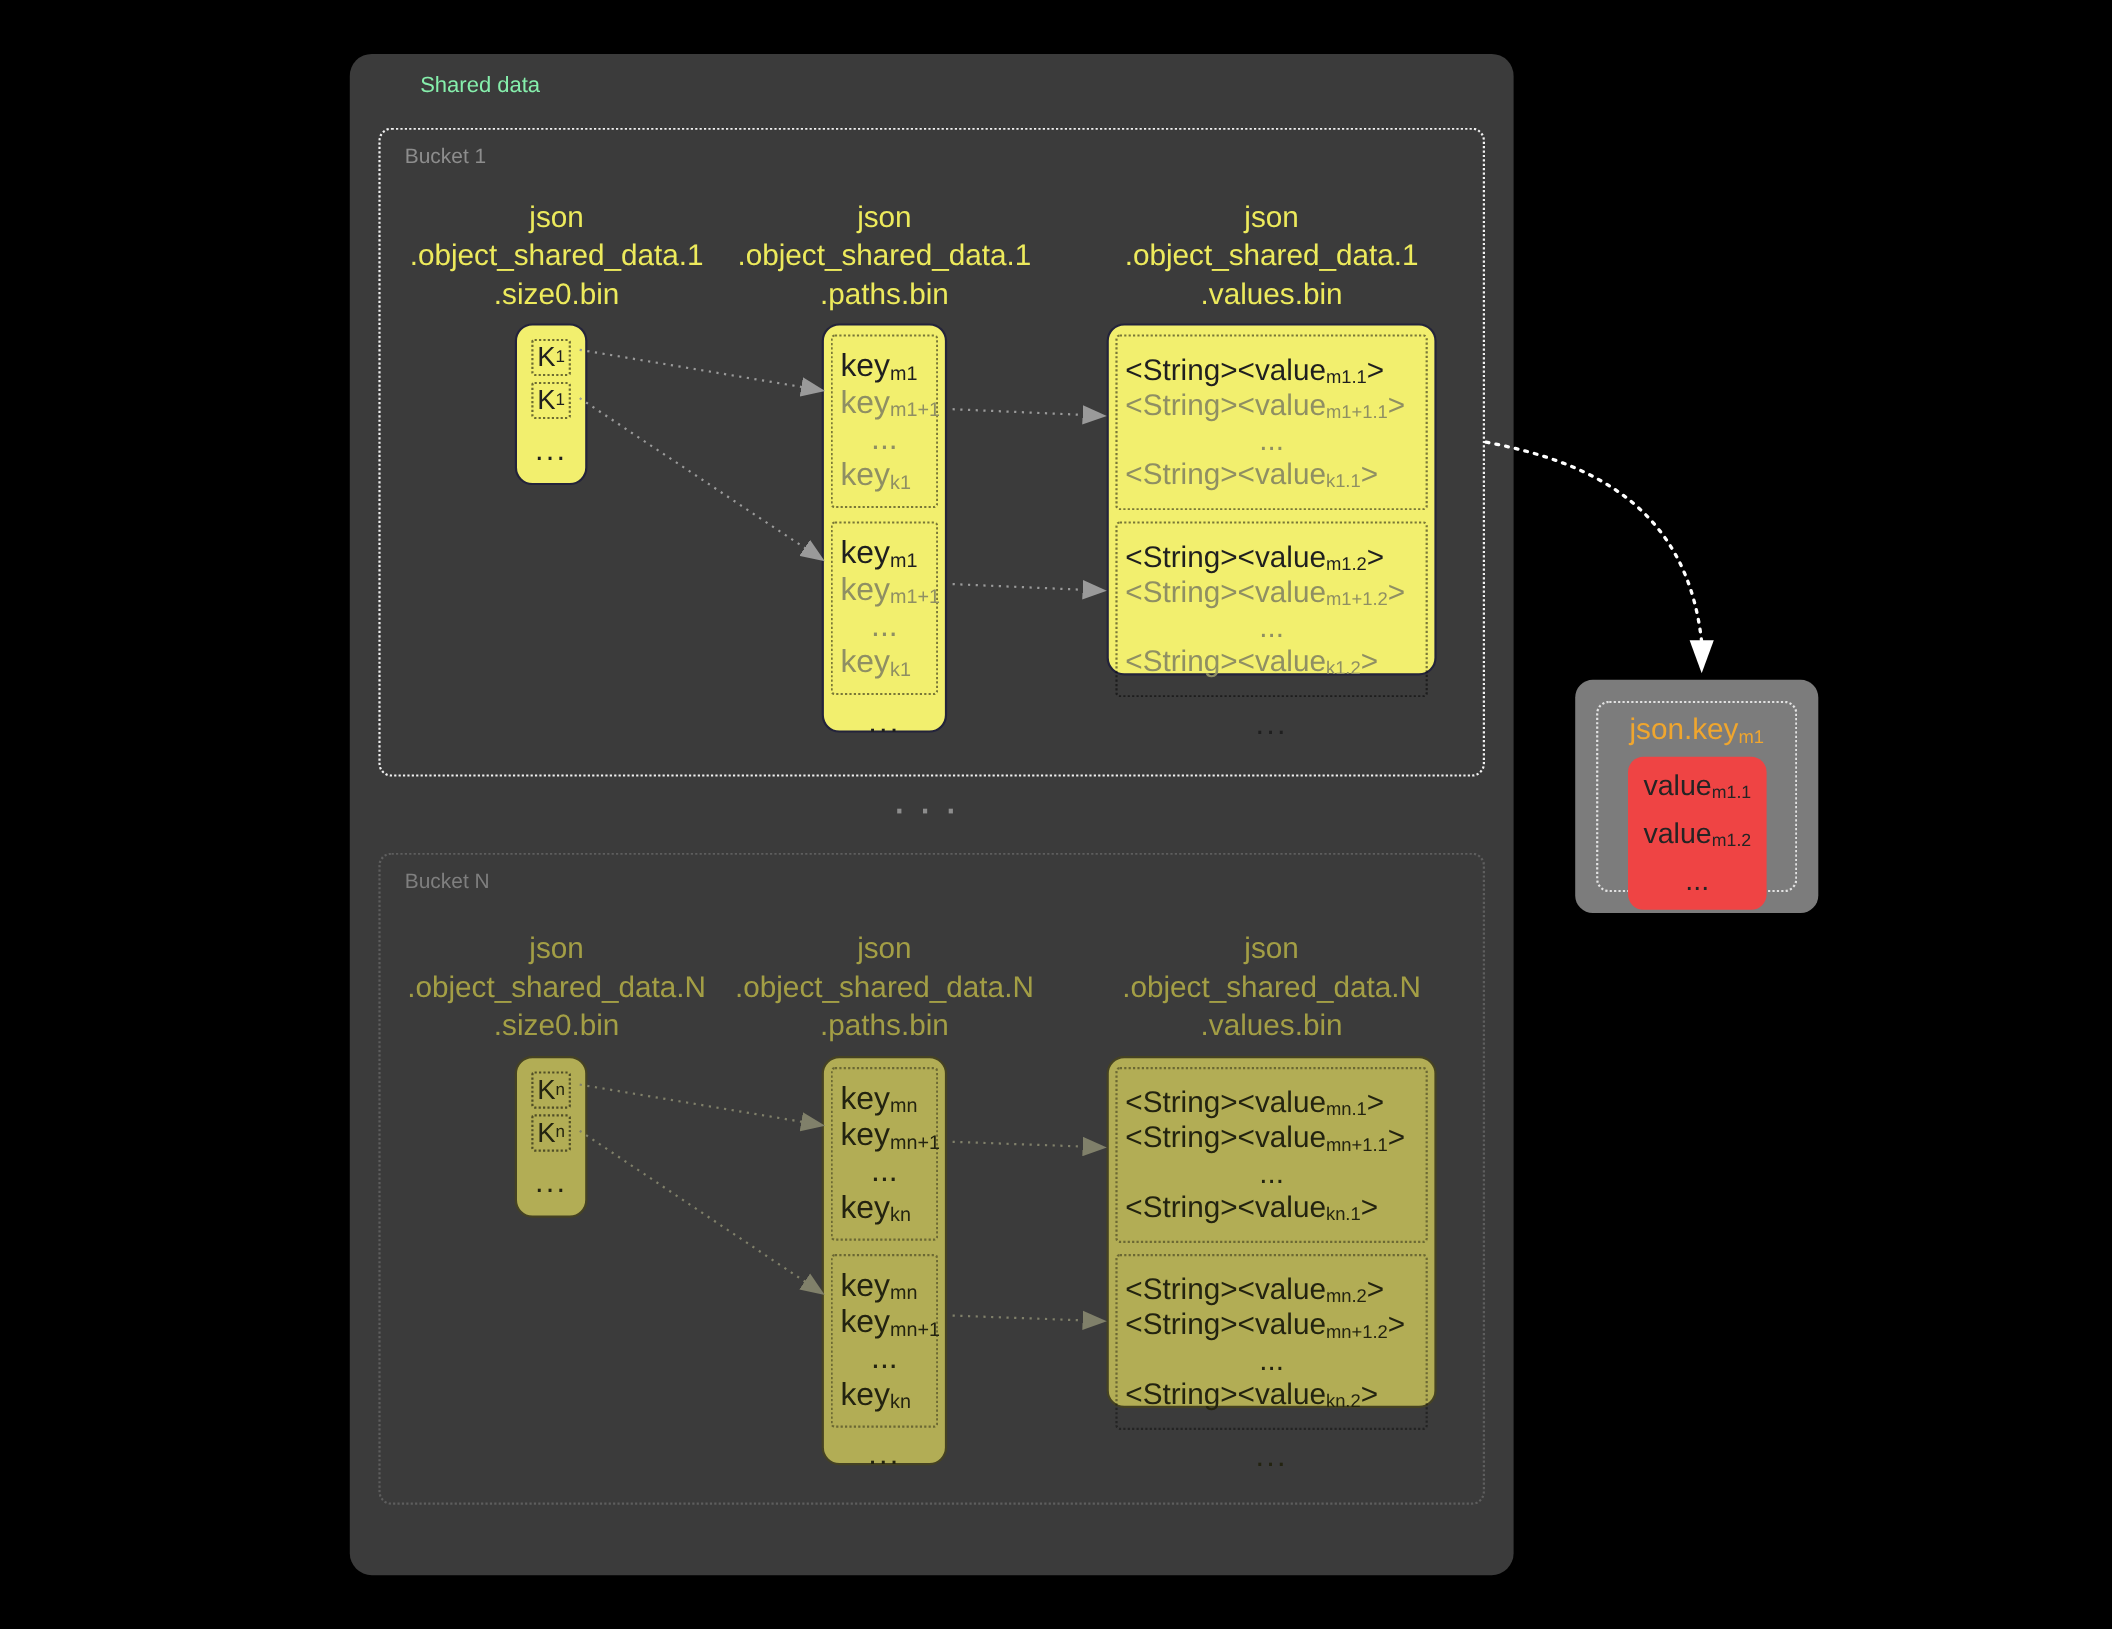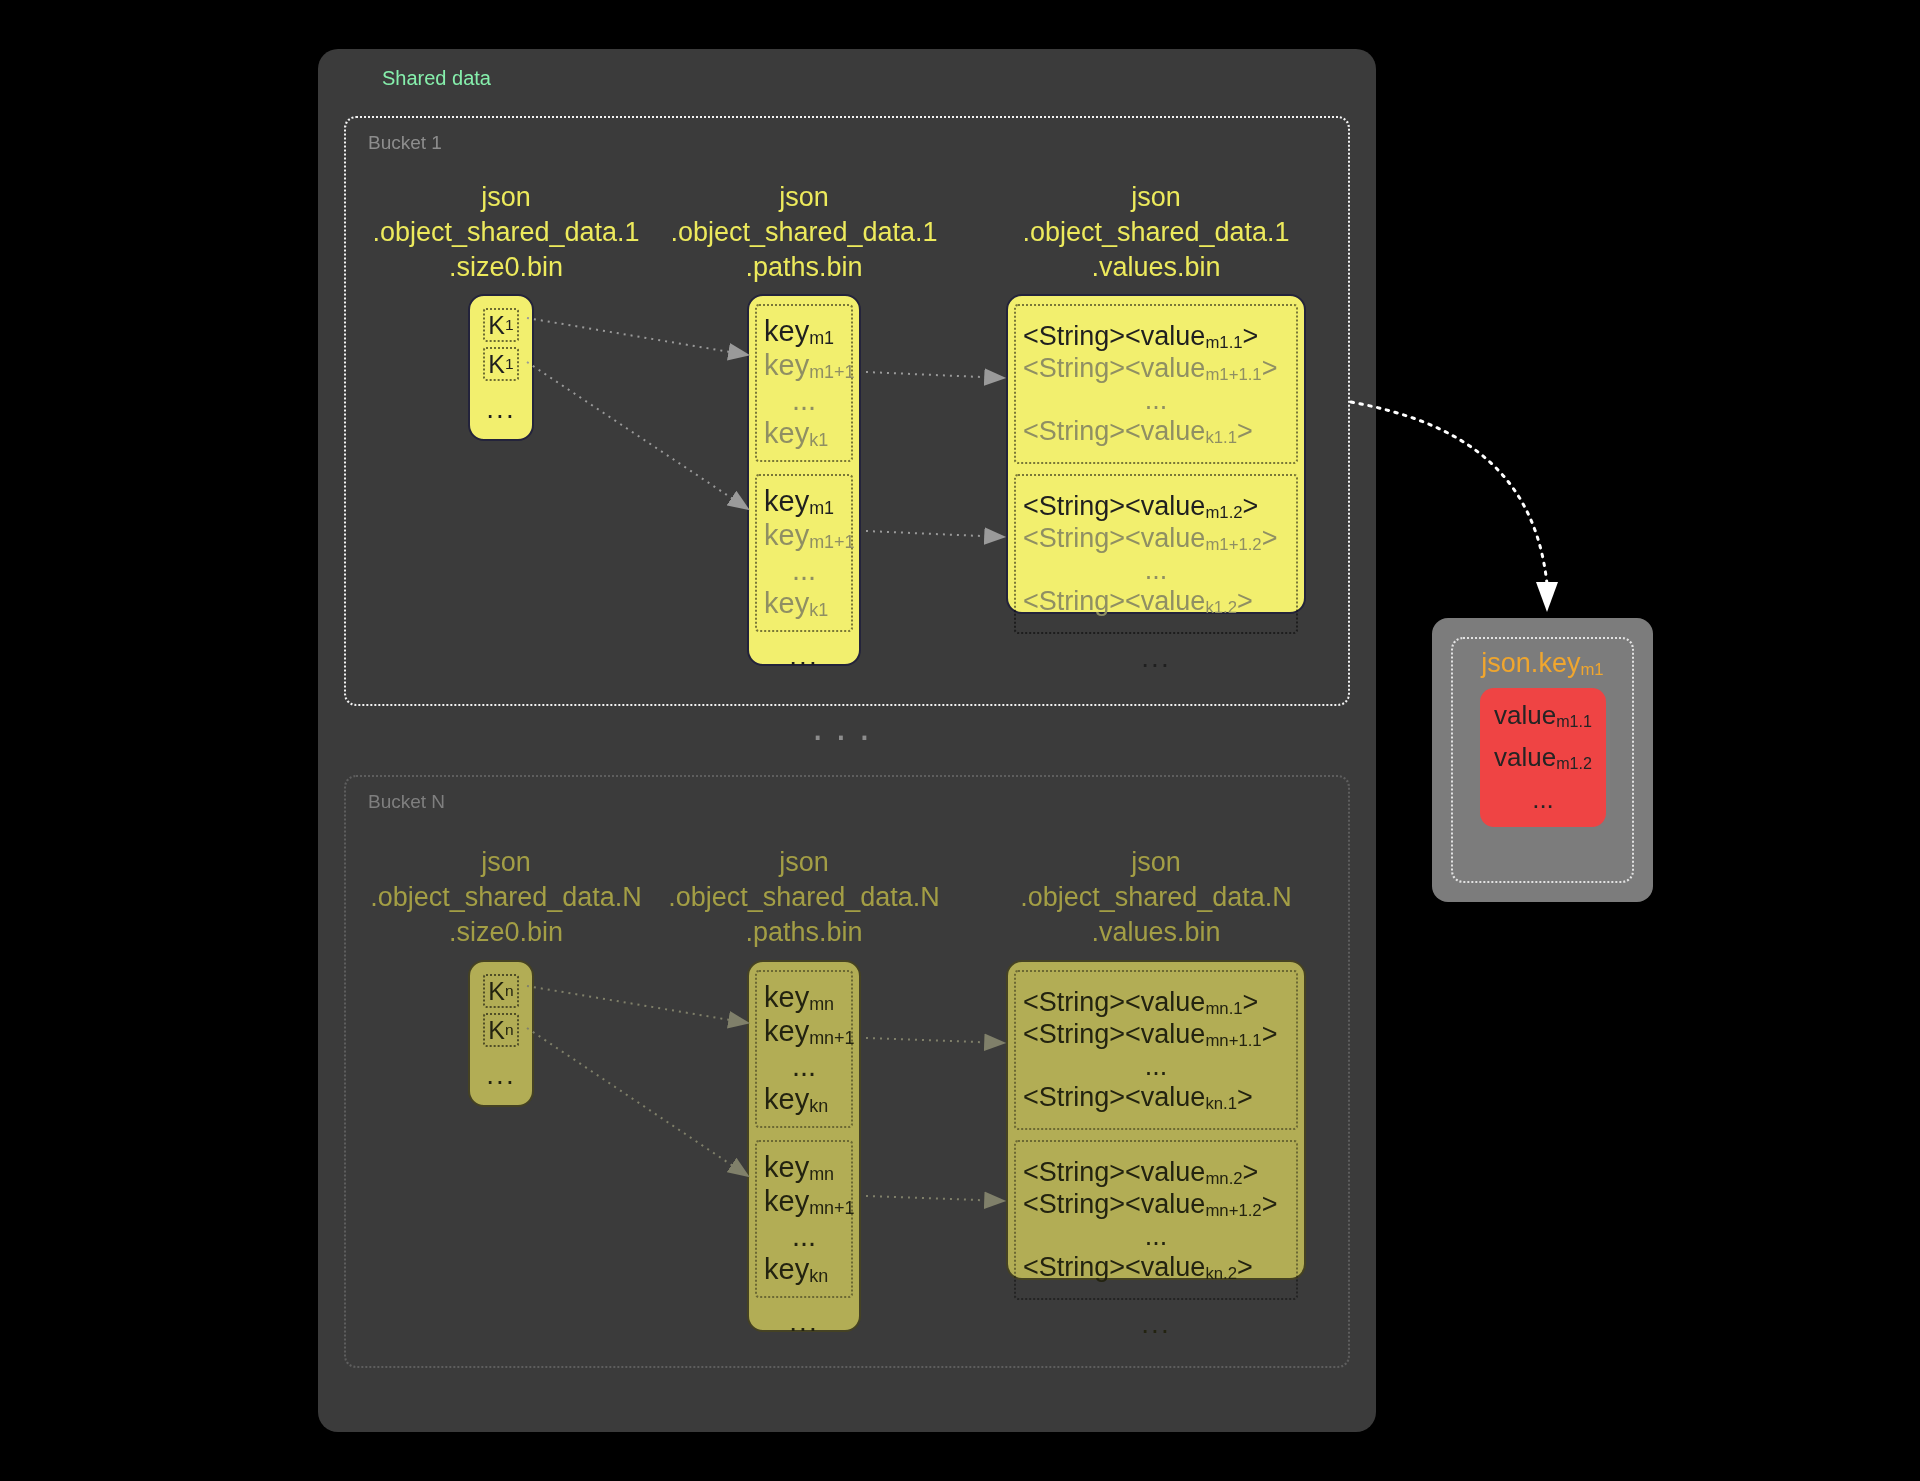--- a/index.html
+++ b/index.html
@@ -41,21 +41,21 @@
   .group .row{padding-left:5px;}
   .paths .row{font-size:29px;}
   .values .row{font-size:27px;}
   .row.dim{color:var(--dim);}
   .row.center{text-align:center;padding-left:0;}
   .sub{font-size:0.62em;vertical-align:-0.18em;}
   .box-ellipsis{text-align:center;font-size:28px;letter-spacing:2px;margin-top:10px;line-height:1;}
   .size0 .box-ellipsis{margin-top:14px;}
   .between-dots{position:absolute;left:458px;top:664px;width:140px;text-align:center;
                 font-size:40px;letter-spacing:10px;color:#8d8d8d;}
-  .result-box{position:absolute;left:1432px;top:618px;width:221px;height:284px;
+  .result-box{position:absolute;left:1432px;top:618px;width:221px;height:212px;
               background:#7c7c7c;border-radius:16px;}
   .result-inner{position:absolute;inset:19px;border:2px dotted #e3e3e3;border-radius:12px;}
   .result-title{position:absolute;left:0;top:30px;width:100%;text-align:center;
                 color:#f0a62e;font-size:27px;}
   .result-values{position:absolute;left:48px;top:70px;width:126px;height:139px;
                  background:#ef4444;border-radius:14px;color:#242424;font-size:26px;
                  display:flex;flex-direction:column;justify-content:space-around;
                  align-items:center;padding:6px 0;box-sizing:border-box;}
   .arrows{position:absolute;left:0;top:0;pointer-events:none;}
 </style>

